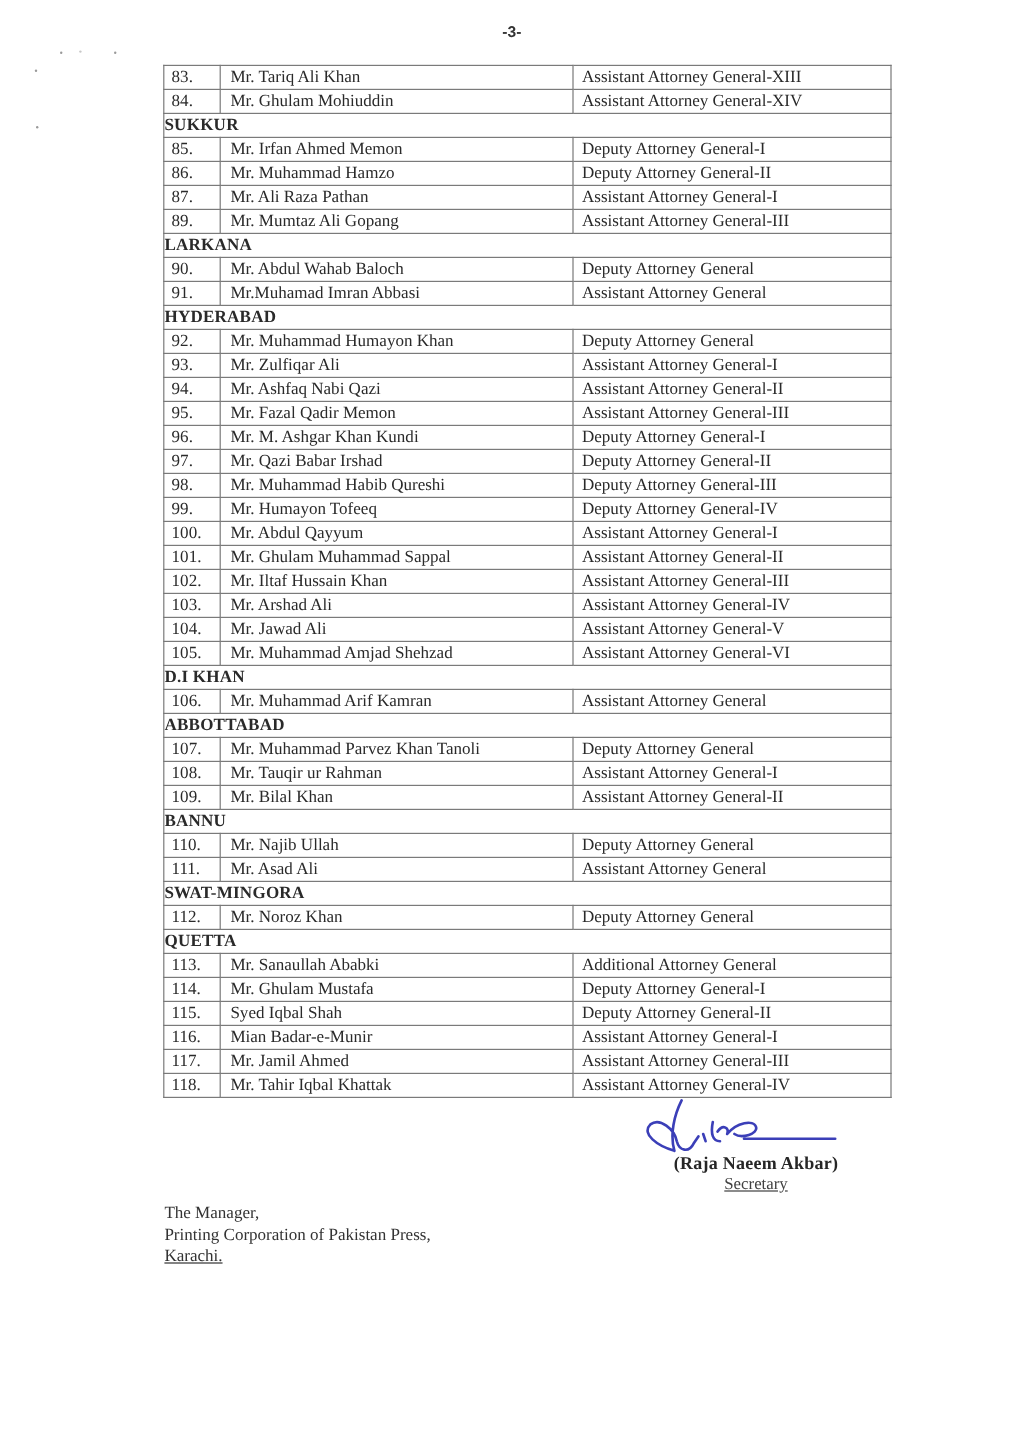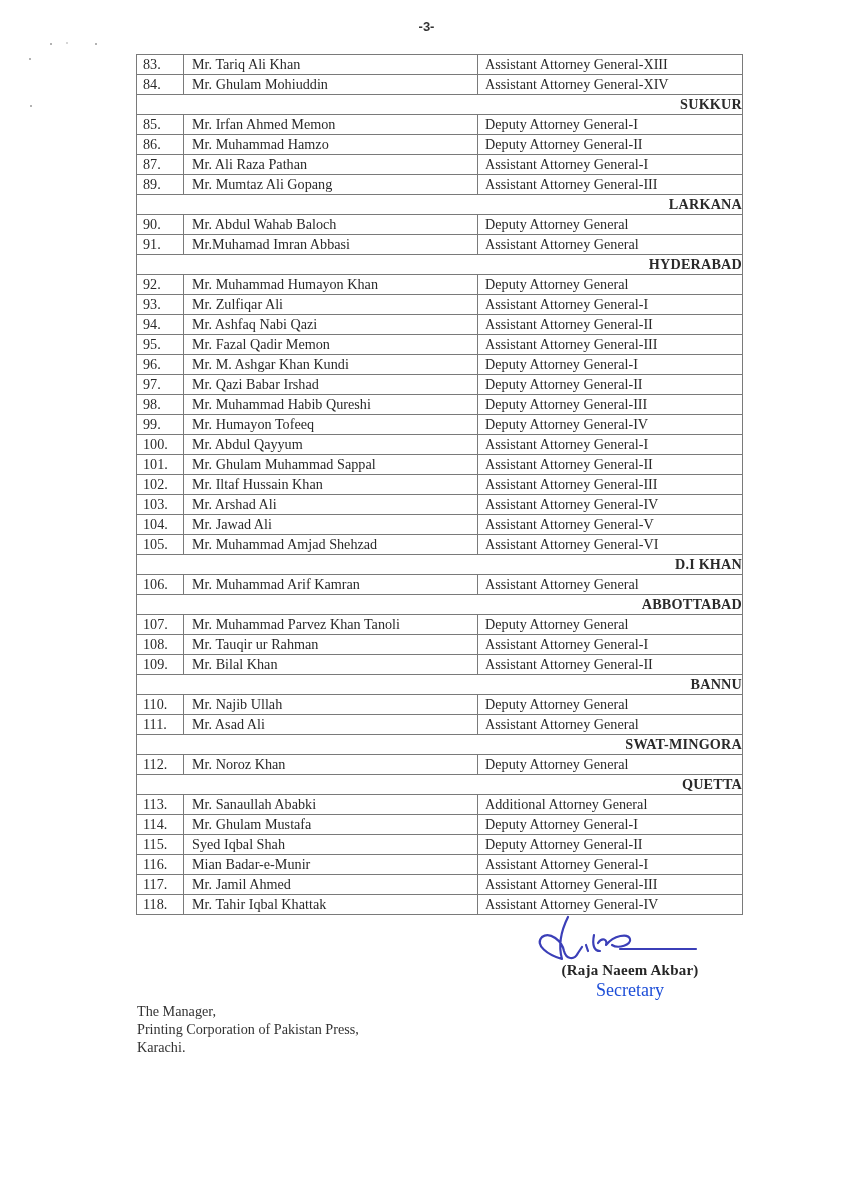--- a/index.html
+++ b/index.html
@@ -22,35 +22,35 @@
     border: 1px solid #7a7a7a; padding: 0 0 1px 0; height: 18px;
     white-space: nowrap; overflow: hidden; vertical-align: middle;
   }
   col.c-no { width: 47px; }
   col.c-name { width: 294px; }
   col.c-desig { width: 265px; }
   td.no { padding-left: 6px !important; margin-top: 24px; }
   td.name { padding-left: 8px !important; }
   td.desig { padding-left: 7px !important; }
   td.region {
-    text-align: right; font-weight: bold; letter-spacing: 0.2px; margin-top: 39px;
+    text-align: left; font-weight: bold; letter-spacing: 0.2px; margin-top: 39px;
   }
   .signature {
     position: absolute; left: 528px; top: 915px; width: 180px; height: 50px;
   }
   .signatory {
     position: absolute; left: 530px; top: 962px; width: 200px; text-align: center;
   }
   .signatory-name { font-size: 15px; font-weight: bold; letter-spacing: 0.2px; color: #262626; }
-  .signatory-title { font-size: 18px; margin-top: 1px; color: #1d4ed8; }
+  .signatory-title { font-size: 14px; margin-top: 1px; color: #404040; text-decoration: underline; }
   .recipient {
     position: absolute; left: 137px; top: 1002px; font-size: 14.2px; line-height: 18px; color: #333;
   }
   .recipient .r-title { font-weight: normal; }
-  .recipient .r-city { }
+  .recipient .r-city { text-decoration: underline; }
 </style>
 </head>
 <body>
 
 <div class="specks">
   <span class="speck" style="left:50px;top:43px"></span>
   <span class="speck" style="left:66px;top:42px;background:#c8c8c8"></span>
   <span class="speck" style="left:95px;top:43px"></span>
   <span class="speck" style="left:29px;top:58px"></span>
   <span class="speck" style="left:30px;top:105px"></span>

